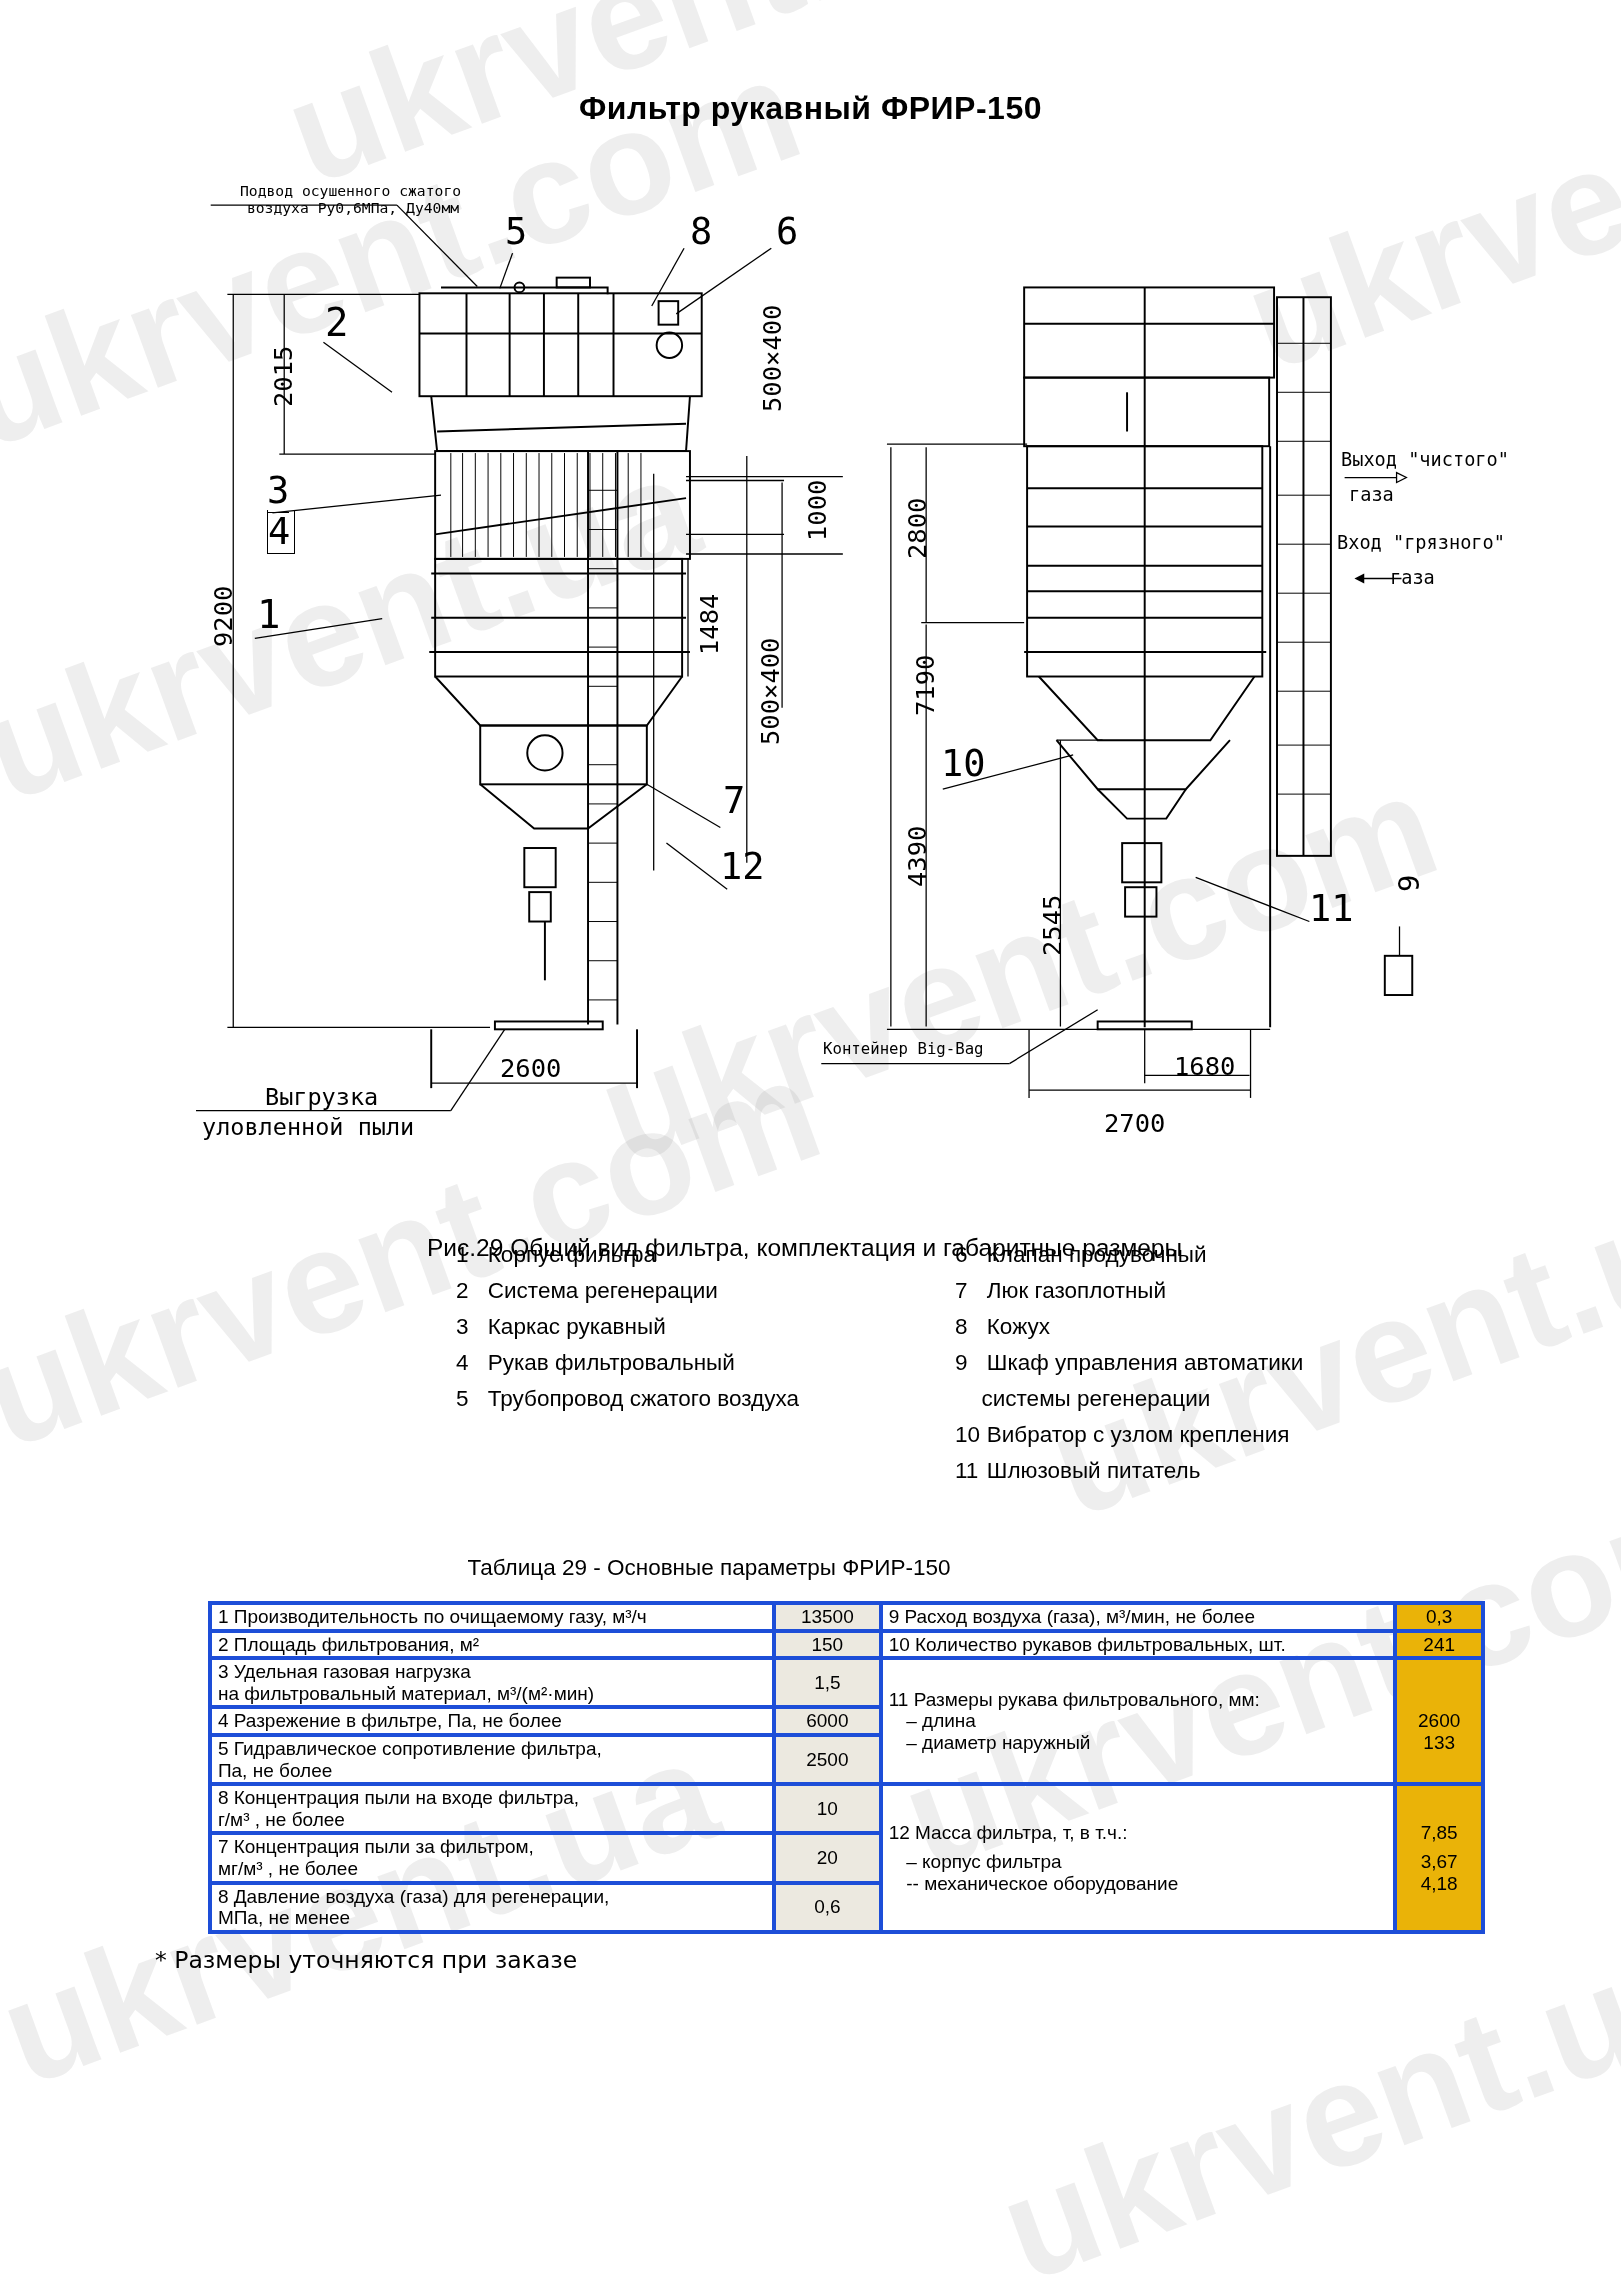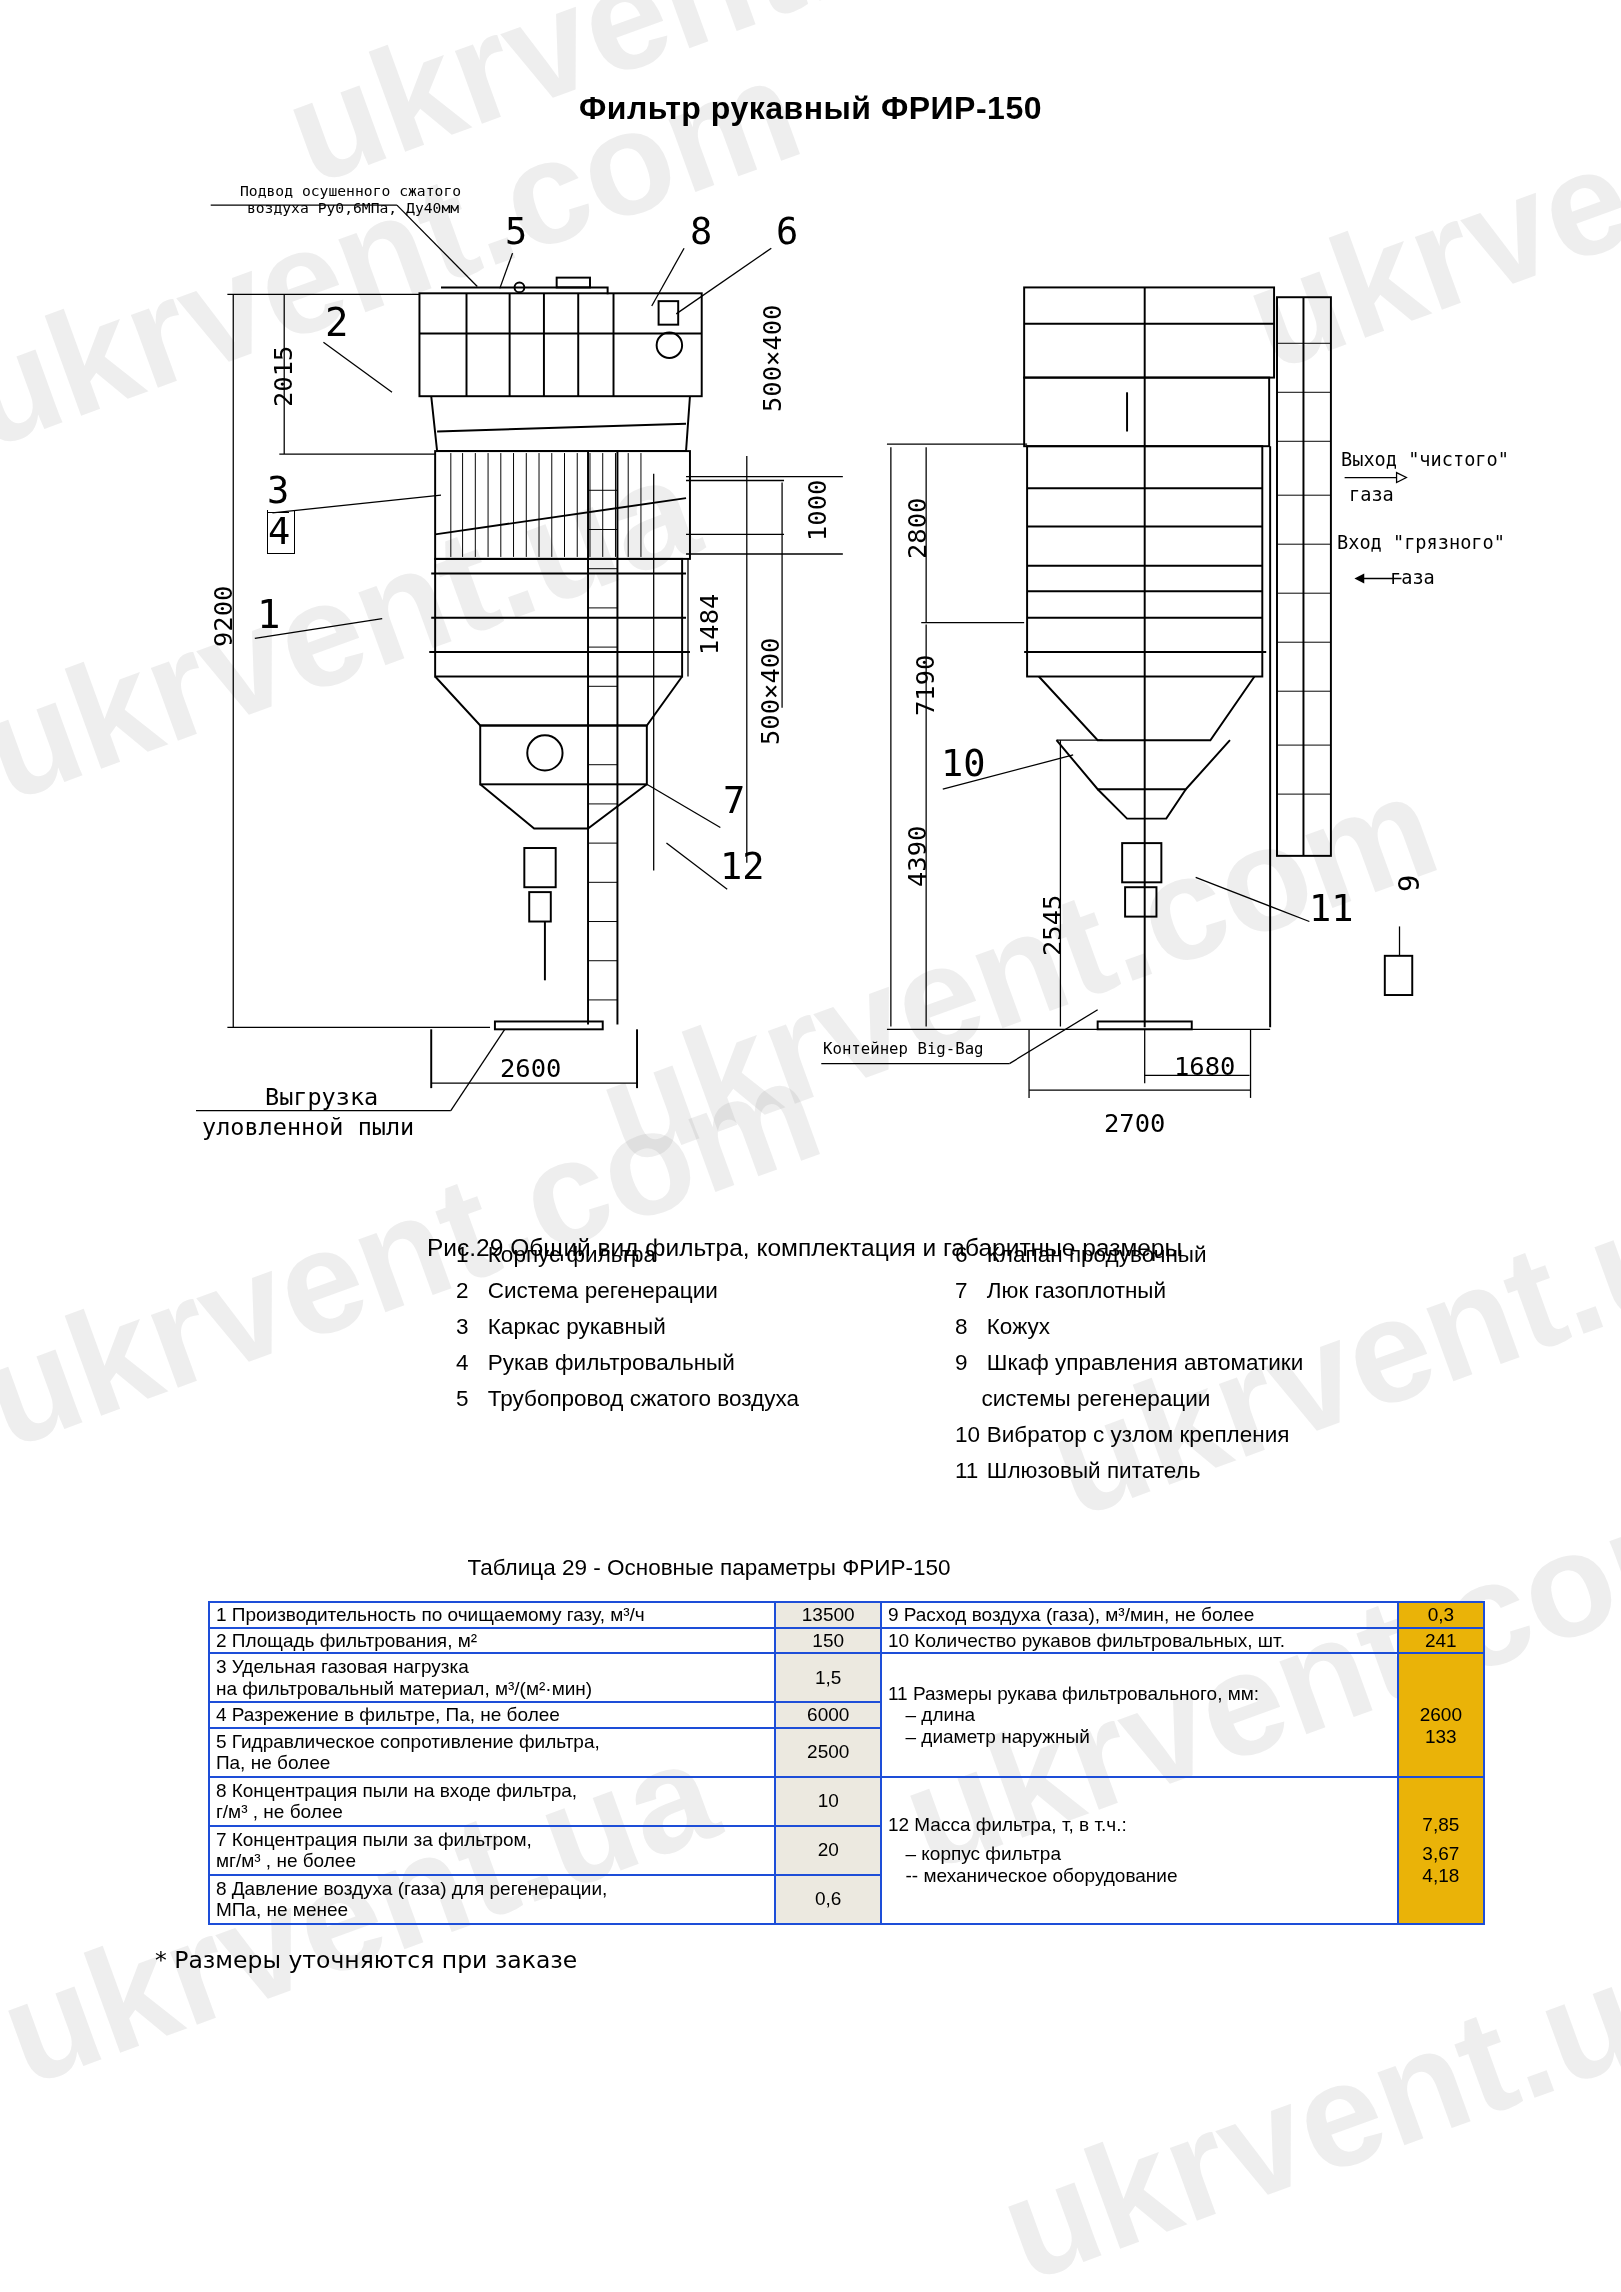--- a/index.html
+++ b/index.html
@@ -9,21 +9,21 @@
   .cad { font-family: "DejaVu Sans Mono", monospace; }
   .drawing { left: 0; top: 0; width: 1621px; height: 1157px; }
   .drawing svg { position: absolute; left: 0; top: 0; }
   .caption { left: 427px; top: 1194px; font-size: 24.5px; margin-top: 40px; }
   .legend-col { font-size: 22.5px; line-height: 36px; }
   .legend-col .li { white-space: nowrap; }
   .legend-col .num { display: inline-block; min-width: 25.5px; }
   .legend-col .cont { padding-left: 26.5px; }
   .tcap { left: 0; width: 1418px; top: 1555px; text-align: center; font-size: 22.5px; }
   table.params { position: absolute; left: 208px; top: 1601px; width: 1277px; border-collapse: collapse; font-size: 19px; line-height: 21.6px; }
-  table.params td { border: 2px solid #1d4ed8; padding: 1px 5.9px; vertical-align: middle; }
+  table.params td { border: 4px solid #1d4ed8; padding: 1px 5.9px; vertical-align: middle; }
   table.params td.v { background: #ece9e0; text-align: center; width: 102px; padding: 0; }
   table.params td.vr { background: #eab308; text-align: center; width: 83px; padding: 0; }
   table.params td.l { width: 544px; }
   table.params td.lr { width: 495px; }
   .sub { padding-left: 17.6px; }
   .note { left: 155px; top: 1946px; font-size: 23.5px; font-family: "DejaVu Sans", sans-serif; }
   .wm { position: absolute; font-family: "Liberation Sans", sans-serif; font-weight: bold; font-size: 147px; color: rgba(150,150,150,0.16); transform: rotate(-20deg); transform-origin: left top; white-space: nowrap; pointer-events: none; }
 </style>
 </head>
 <body>

